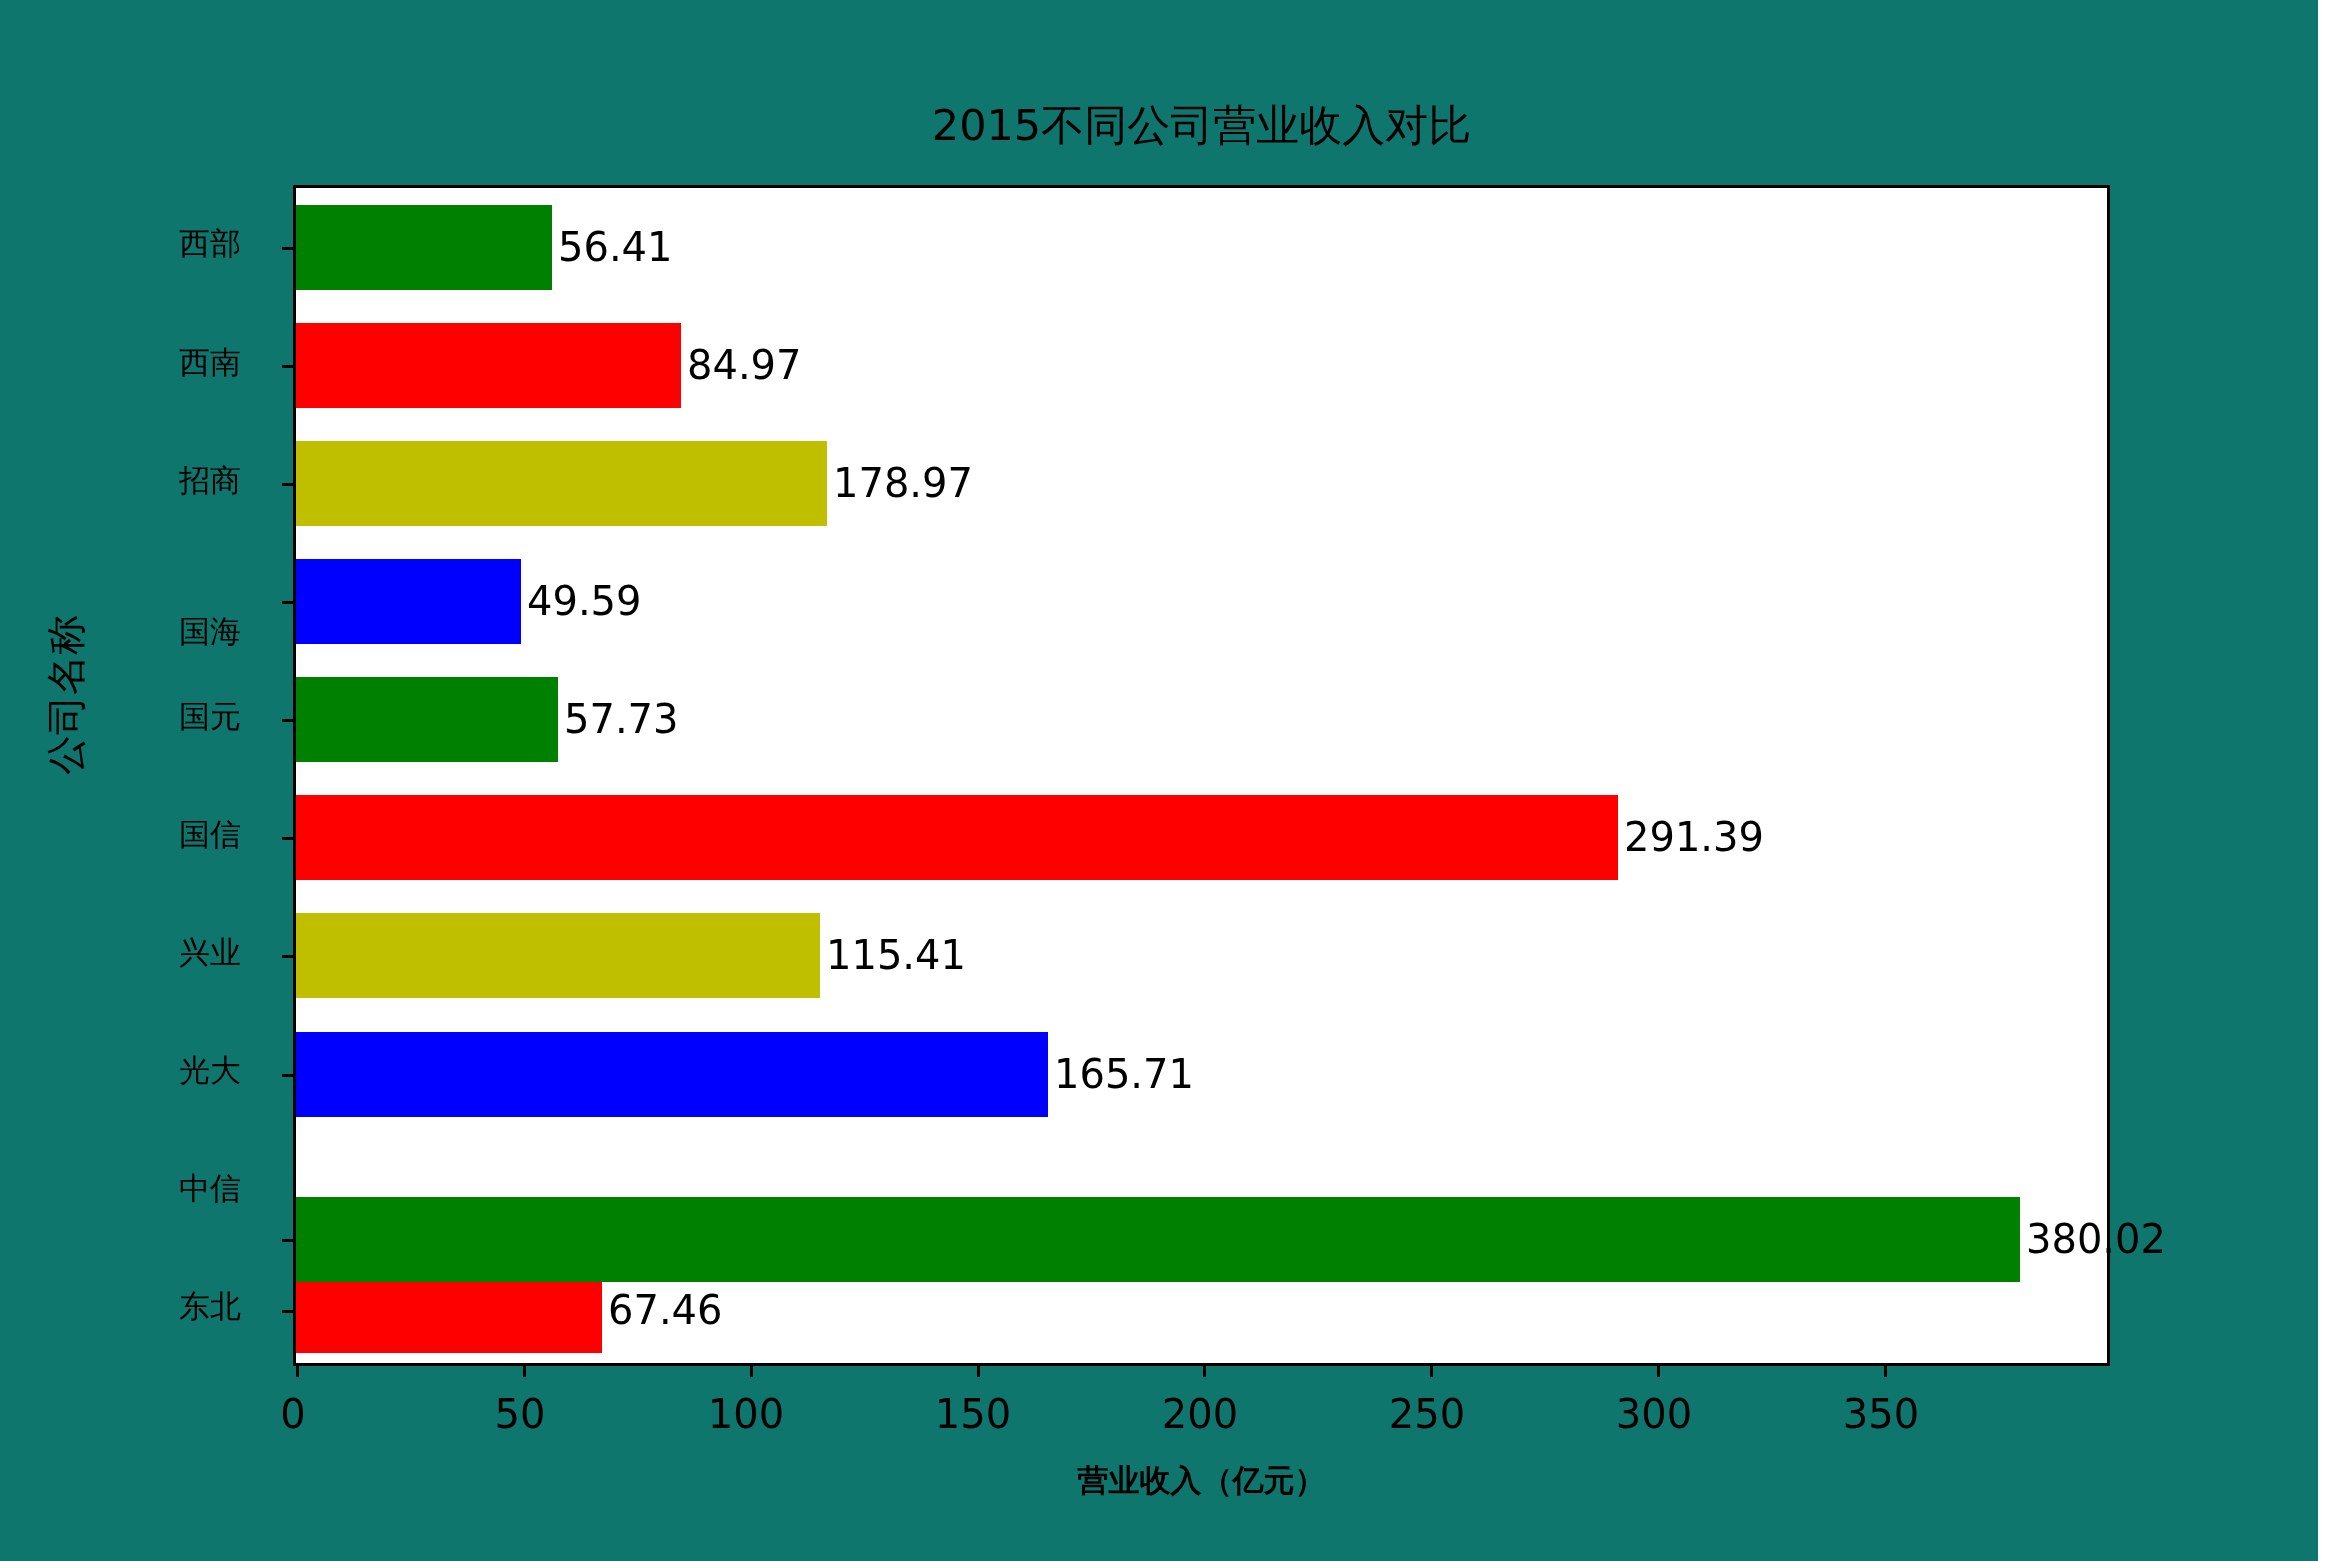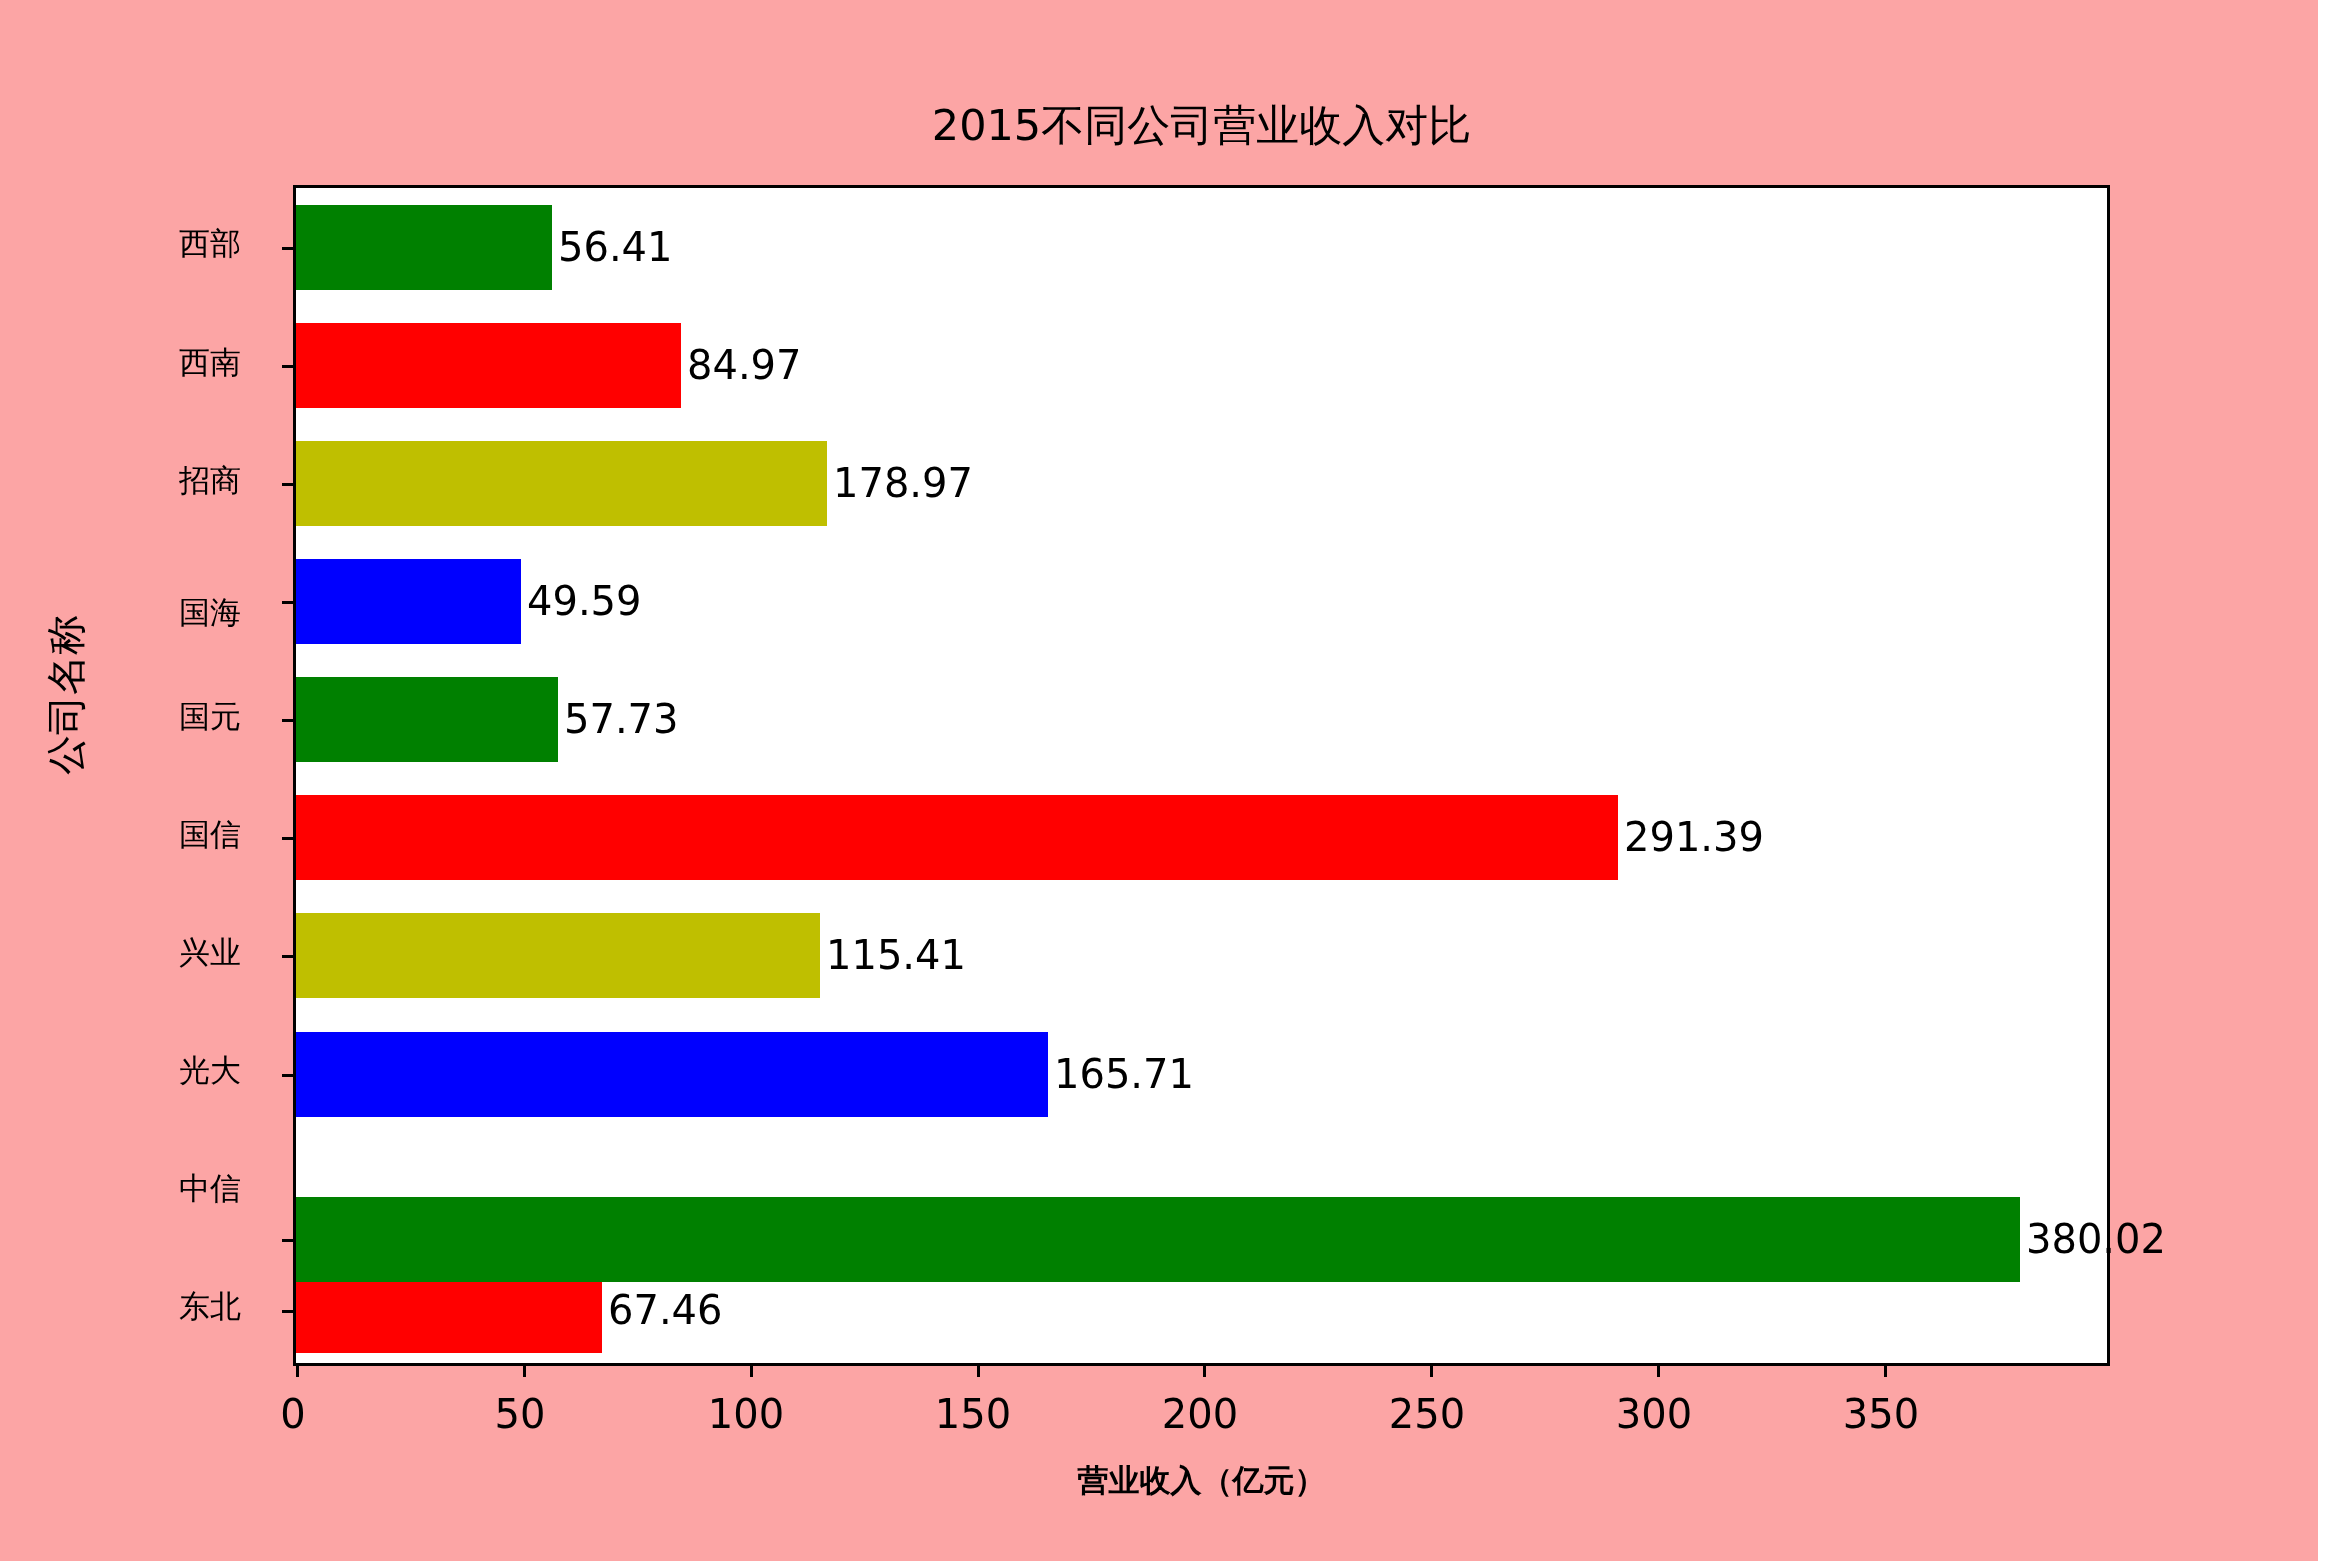--- a/index.html
+++ b/index.html
@@ -10,21 +10,21 @@
     width: 2342px; height: 1561px;
     font-family: "DejaVu Sans", "Liberation Sans", sans-serif;
     overflow: hidden;
     position: relative;
   }
 
   #figure {
     position: absolute;
     left: 0; top: 0;
     width: 2318px; height: 1561px;
-    background: #fca5a5;
+    background: #0f766e;
   }
 
   
   #chart-title {
     position: absolute;
     left: 293px;
     top: 104px;
     width: 1817px;
     text-align: center;
     font-size: 43px;
@@ -210,21 +210,21 @@
       </div>
   </div>
 
   <div id="ytick-labels-layer">
       <div class="ytick-label" style="top: 1307px;">东北</div>
       <div class="ytick-label" style="top: 1189px;">中信</div>
       <div class="ytick-label" style="top: 1071px;">光大</div>
       <div class="ytick-label" style="top: 953px;">兴业</div>
       <div class="ytick-label" style="top: 835px;">国信</div>
       <div class="ytick-label" style="top: 717px;">国元</div>
-      <div class="ytick-label" style="top: 613px; margin-left: 22px;">国海</div>
+      <div class="ytick-label" style="top: 632px; margin-left: 22px;">国海</div>
       <div class="ytick-label" style="top: 481px;">招商</div>
       <div class="ytick-label" style="top: 363px;">西南</div>
       <div class="ytick-label" style="top: 244px;">西部</div>
     </div>
   <div id="xtick-labels-layer">
       <div class="xtick-label" style="left: 293px;">0</div>
       <div class="xtick-label" style="left: 520px;">50</div>
       <div class="xtick-label" style="left: 746px;">100</div>
       <div class="xtick-label" style="left: 973px;">150</div>
       <div class="xtick-label" style="left: 1200px;">200</div>

